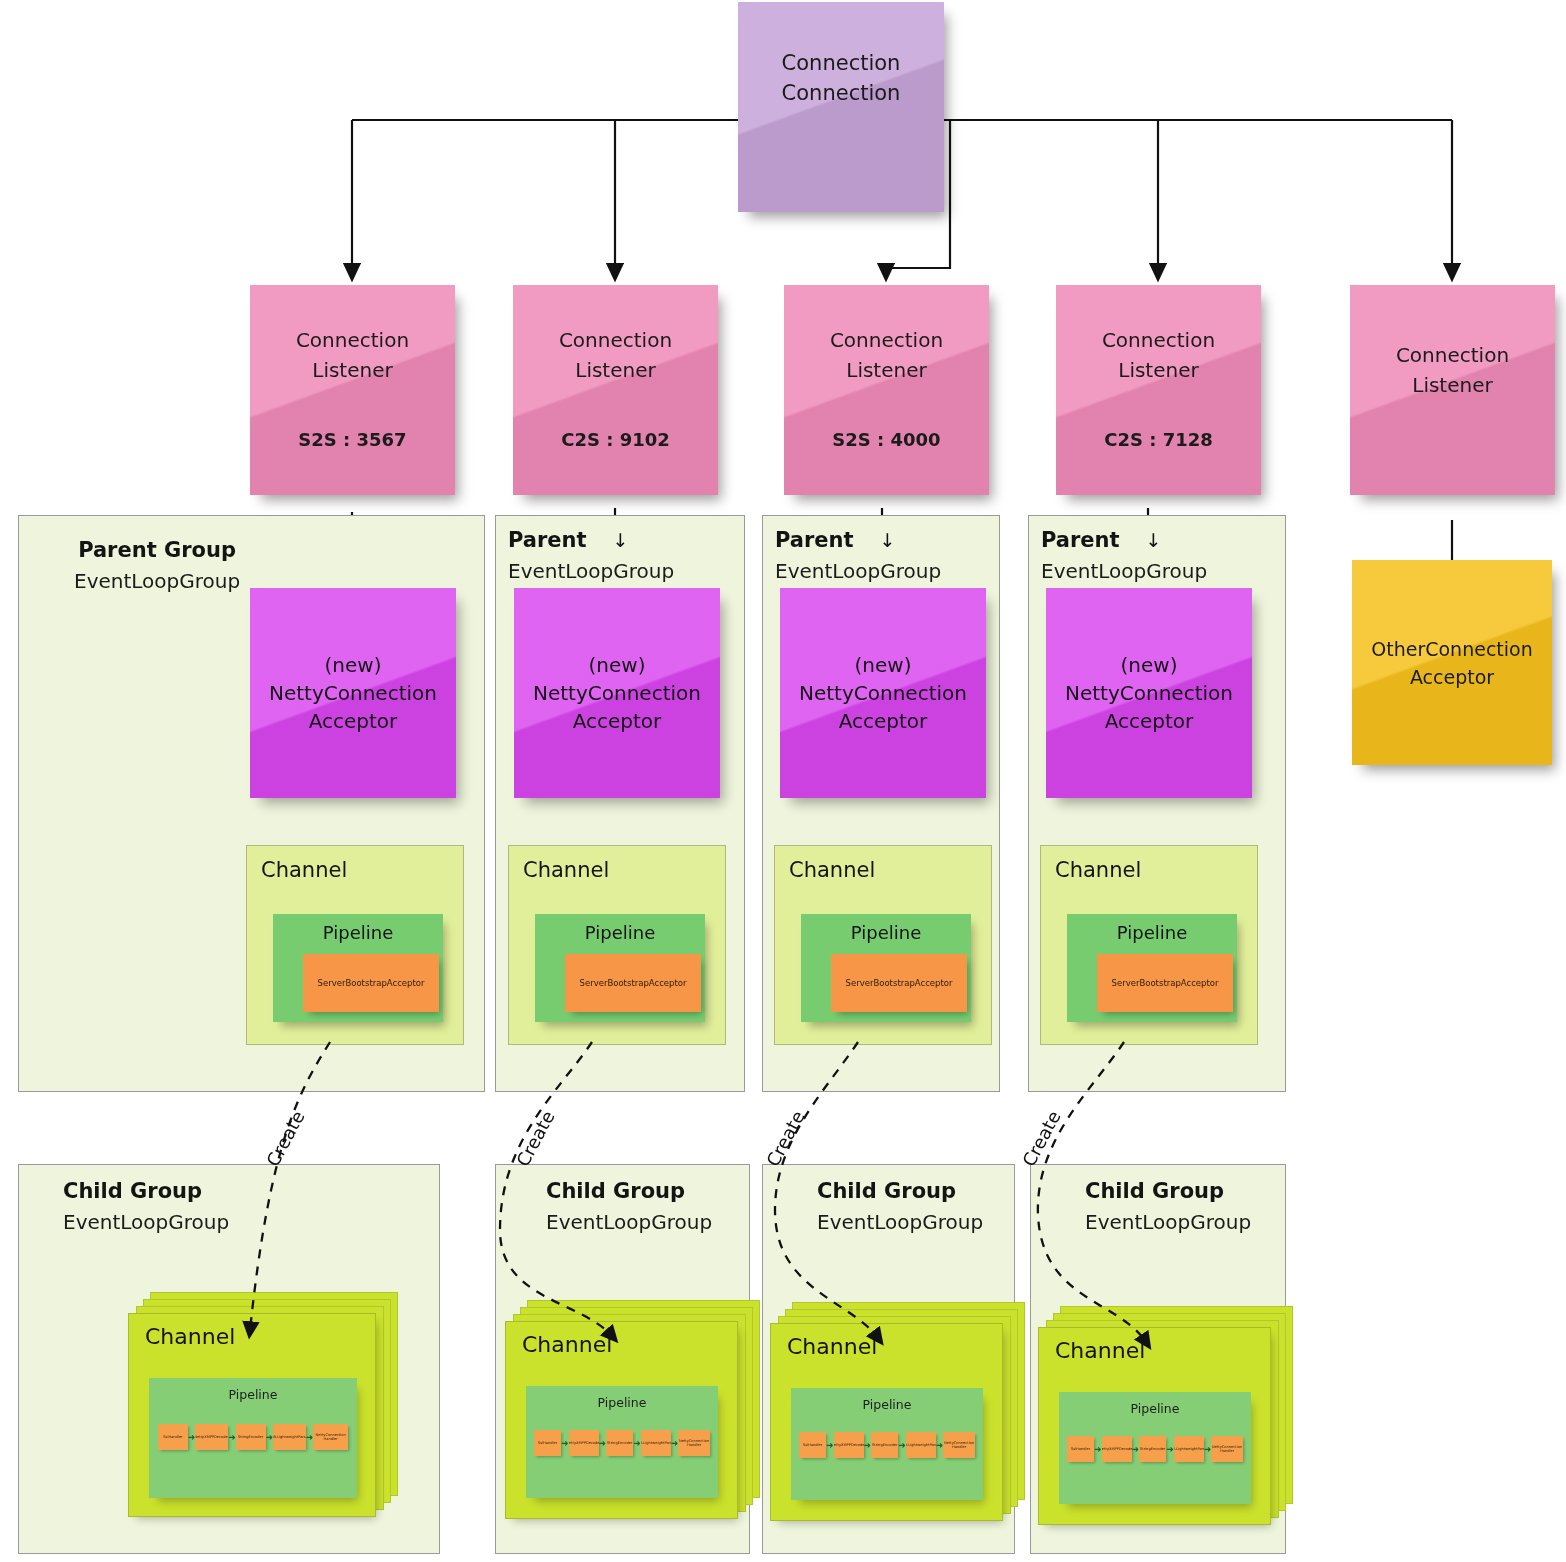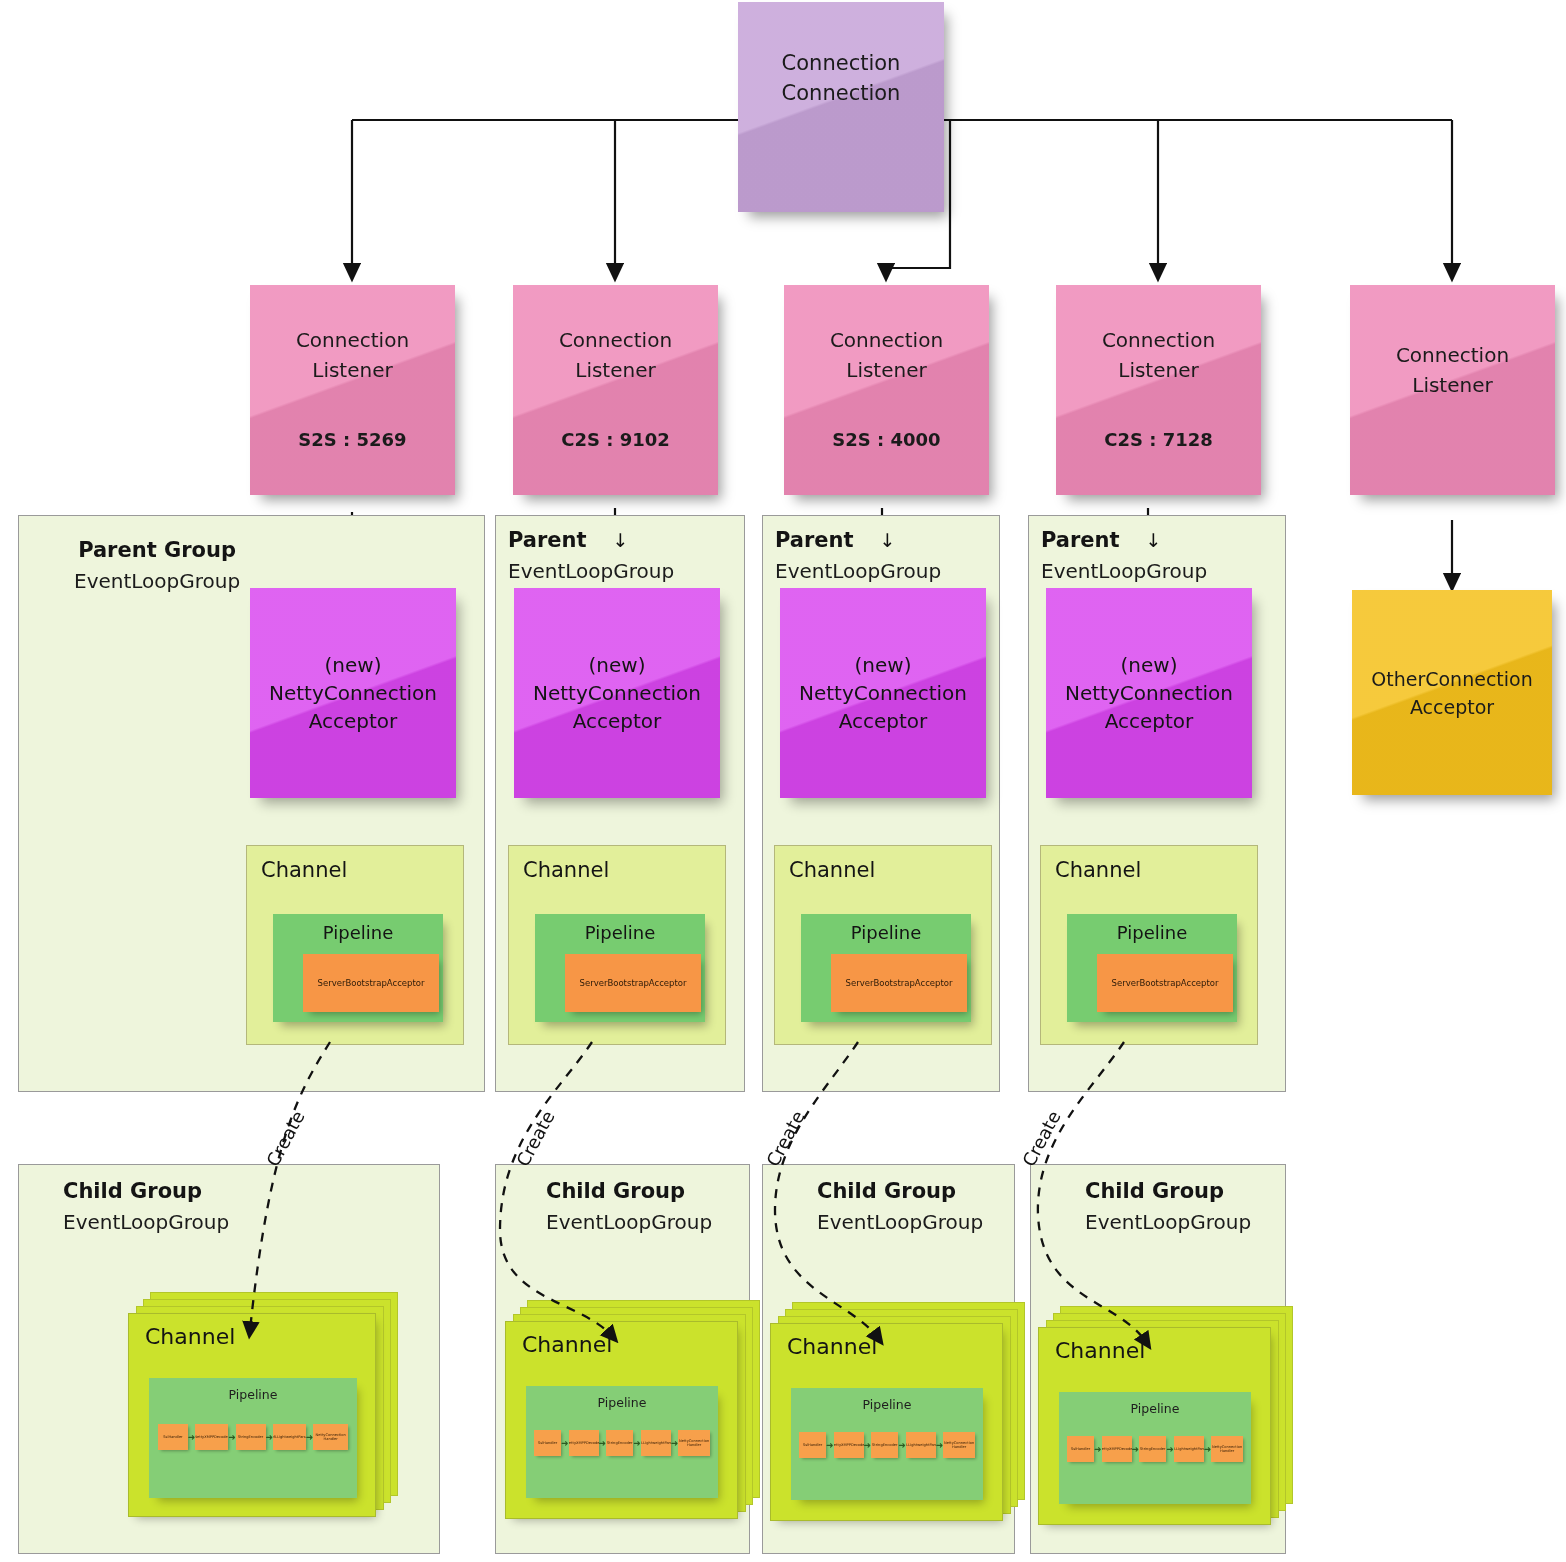--- a/index.html
+++ b/index.html
@@ -46,21 +46,21 @@
   .listener{
     width:205px;height:210px;top:285px;
     background:#ef8ab8;
     font-size:20px;line-height:30px;
   }
   .listener .lname{position:relative;z-index:2;}
   .listener .lport{position:relative;z-index:2;font-weight:bold;font-size:18px;margin-top:40px;}
 
   
   #other-acceptor{
-    left:1352px;top:590px;width:200px;height:205px;
+    left:1352px;top:560px;width:200px;height:205px;
     background:#f5c11c;
     font-size:19px;line-height:28px;
   }
 
   
   .group{
     position:absolute;box-sizing:border-box;
     background:#eef5dc;
     border:1px solid #9a9a9a;
     z-index:2;
@@ -218,21 +218,21 @@
       <div>Connection</div>
     </div>
   </div>
 
   <div class="note listener" style="left:250px;">
     <div class="sheen"></div>
     <div class="lname">
       <div>Connection</div>
       <div>Listener</div>
     </div>
-    <div class="lport">S2S : 5269</div>
+    <div class="lport">S2S : 3567</div>
   </div>
 
   <div class="note listener" style="left:513px;">
     <div class="sheen"></div>
     <div class="lname">
       <div>Connection</div>
       <div>Listener</div>
     </div>
     <div class="lport">C2S : 9102</div>
   </div>

